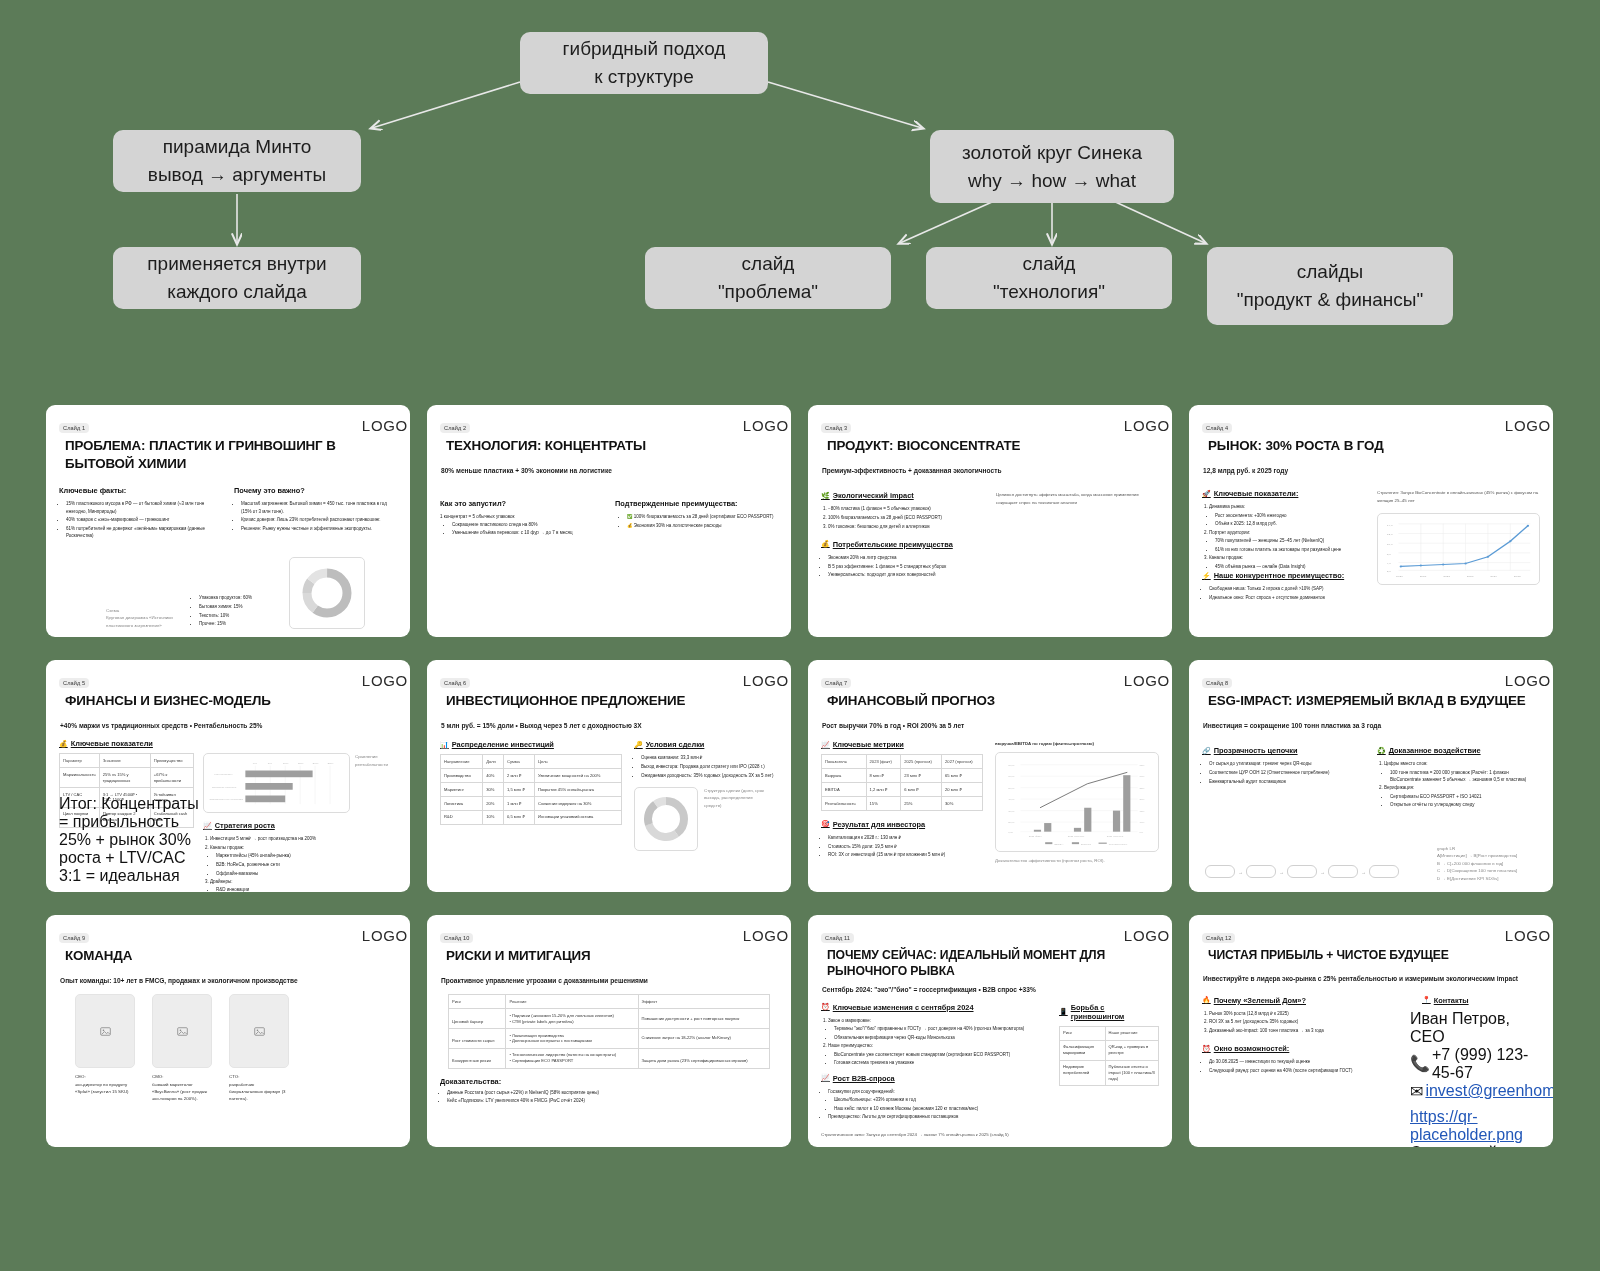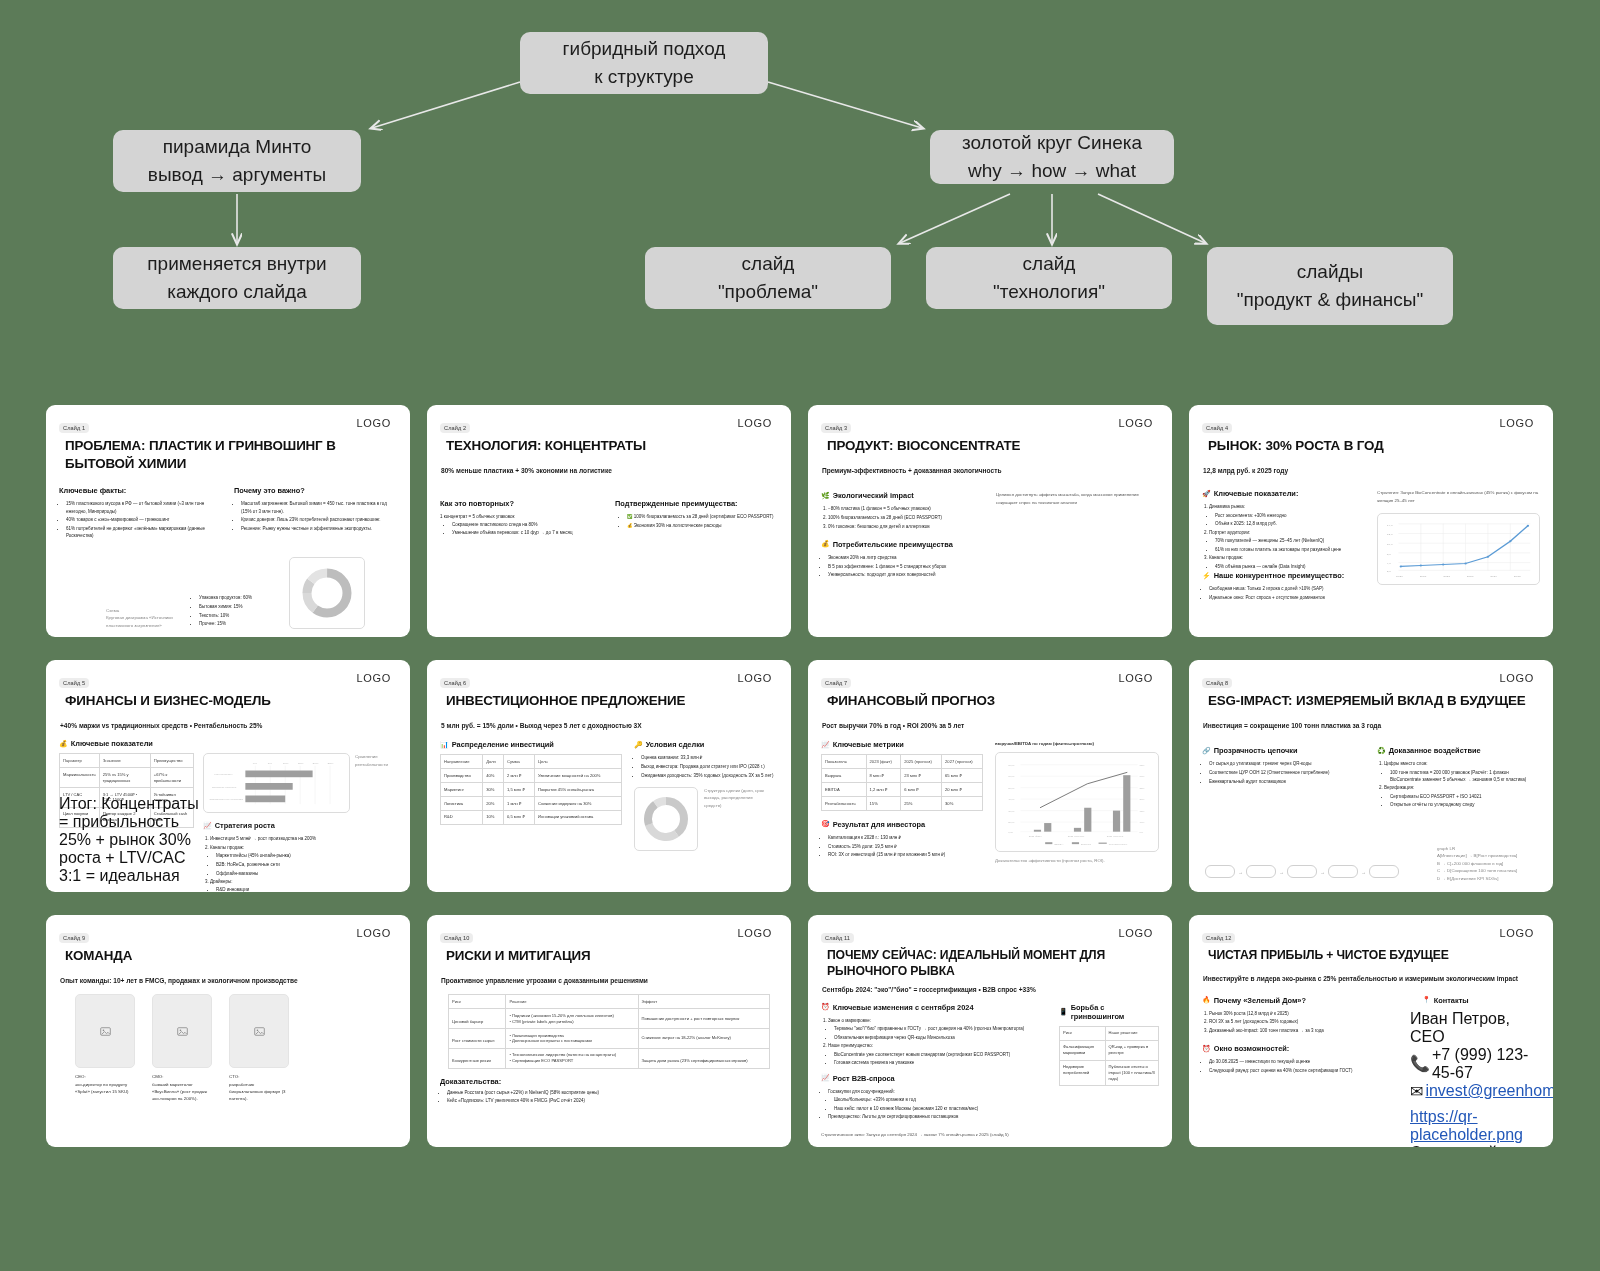--- a/index.html
+++ b/index.html
@@ -20,21 +20,21 @@
     align-items: center; justify-content: center;
     color: #1d1d1d;
     font-size: 19px;
     line-height: 1.45;
     text-align: center;
     padding: 8px 2px;
   }
   .dnode span { display: block; white-space: nowrap; }
   #n-root   { left: 520px; top: 32px;  width: 248px; height: 62px; }
   #n-minto  { left: 113px; top: 130px; width: 248px; height: 62px; }
-  #n-sinek  { left: 930px; top: 130px; width: 244px; height: 54px; }
+  #n-sinek  { left: 930px; top: 130px; width: 244px; height: 73px; }
   #n-inside { left: 113px; top: 247px; width: 248px; height: 62px; }
   #n-prob   { left: 645px; top: 247px; width: 246px; height: 62px; }
   #n-tech   { left: 926px; top: 247px; width: 246px; height: 62px; }
   #n-prod   { left: 1207px;top: 247px; width: 246px; height: 78px; }
   .diagram svg { position: absolute; left: 0; top: 0; width: 1600px; height: 360px; }
 
   
   .grid {
     position: absolute; left: 46px; top: 405px;
     width: 1508px;
@@ -54,36 +54,36 @@
   .s-badge {
     display: inline-block;
     background: #ededed;
     border-radius: 4px;
     font-size: 5.6px;
     padding: 2px 4px;
     color: #333;
     letter-spacing: .1px;
   }
   .s-logo {
-    position: absolute; right: 19px; top: 12px;
-    font-size: 11px; letter-spacing: .7px; color: #2b2b2b;
+    position: absolute; right: 2px; top: 12px;
+    font-size: 15px; letter-spacing: .7px; color: #2b2b2b;
   }
   .s-title {
     font-size: 13.4px; font-weight: bold; letter-spacing: -.15px;
     line-height: 1.32; margin: 3px 0 0 6px; color: #111;
   }
   .s-title.sm { font-size: 12.2px; }
   .s-sub {
     font-size: 6.6px; font-weight: bold; margin: 11px 0 0 1px;
     line-height: 1.45; color: #1a1a1a;
   }
   .cols { display: flex; gap: 12px; margin-top: 12px; }
   .col { flex: 1; min-width: 0; }
   .h2 { font-size: 7.4px; font-weight: bold; margin-bottom: 5px; }
-  .h2.ic { display: flex; align-items: center; gap: 3px; }
+  .h2.ic { display: flex; align-items: center; gap: 3px; text-decoration: underline; }
   .h2 .emo { font-size: 7px; }
   ul.b, ol.b { margin: 0 0 0 7px; padding: 0; }
   ul.b { list-style: disc; }
   ol.b { list-style: decimal; }
   ul.b li, ol.b li {
     font-size: 4.5px; line-height: 1.62; margin-bottom: 1.4px;
     color: #222;
   }
   ul.b ul.b, ol.b ul.b { margin-left: 6px; margin-top: 1px; }
   p.txt { font-size: 4.5px; line-height: 1.62; color: #222; }
@@ -219,21 +219,21 @@
     </div>
   </div>
 
   <div class="slide">
     <span class="s-badge">Слайд 2</span>
     <span class="s-logo">LOGO</span>
     <div class="s-title">ТЕХНОЛОГИЯ: КОНЦЕНТРАТЫ</div>
     <div class="s-sub">80% меньше пластика + 30% экономии на логистике</div>
     <div class="cols" style="margin-top:24px">
       <div class="col">
-        <div class="h2">Как это повторных?</div>
+        <div class="h2">Как это запустил?</div>
         <p class="txt">1 концентрат = 5 обычных упаковок</p>
         <ul class="b" style="margin-left:12px">
           <li>Сокращение пластикового следа на 80%</li>
           <li>Уменьшение объёма перевозок: с 10 фур → до 7 в месяц</li>
         </ul>
       </div>
       <div class="col">
         <div class="h2">Подтвержденные преимущества:</div>
         <ul class="b" style="margin-left:12px">
           <li>✅ 100% биоразлагаемость за 28 дней (сертификат ECO PASSPORT)</li>

